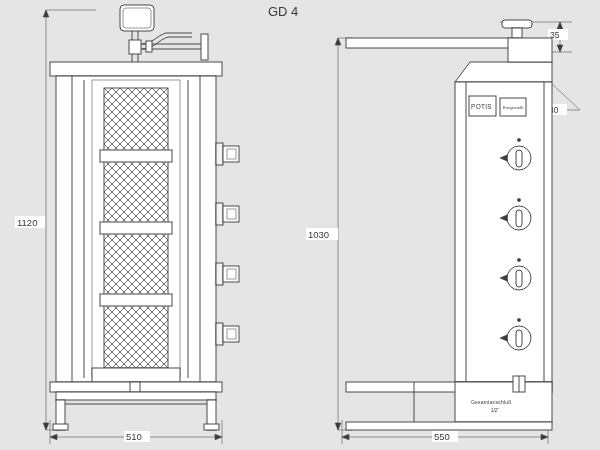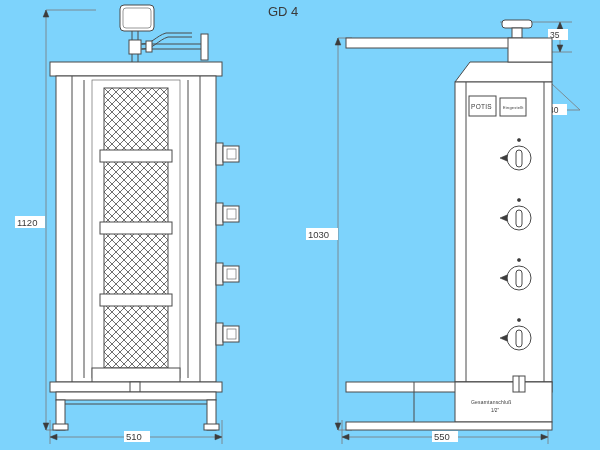--- a/index.html
+++ b/index.html
@@ -10,21 +10,21 @@
   body {
     width: 600px;
     height: 450px;
     overflow: hidden;
     font-family: "Liberation Sans", sans-serif;
   }
   #sheet {
     position: relative;
     width: 600px;
     height: 450px;
-    background: #7dd3fc;
+    background: #e5e5e5;
   }
   #sheet svg {
     position: absolute;
     left: 0;
     top: 0;
     display: block;
   }
   .ln {
     stroke: #4a4a4a;
     stroke-width: 1;

